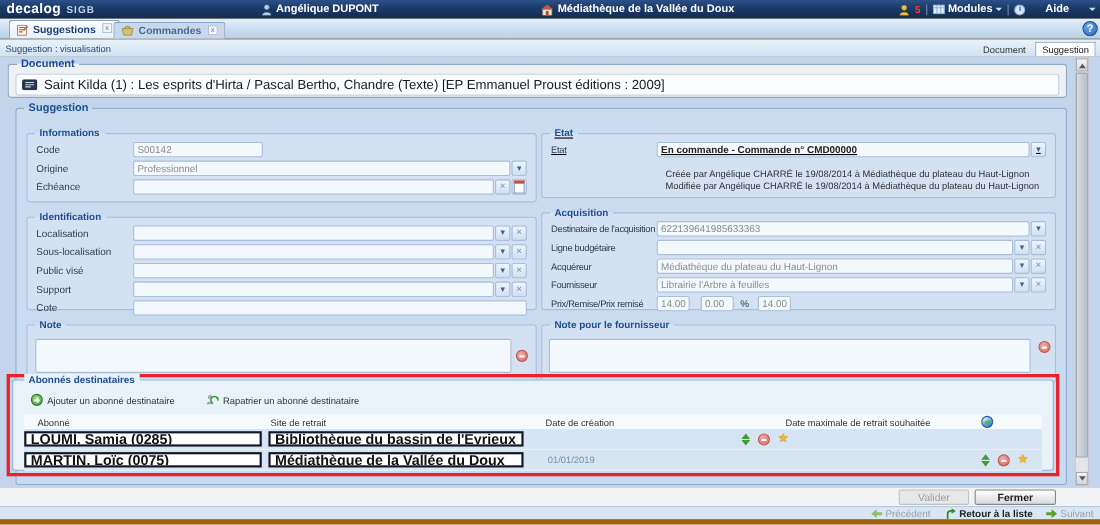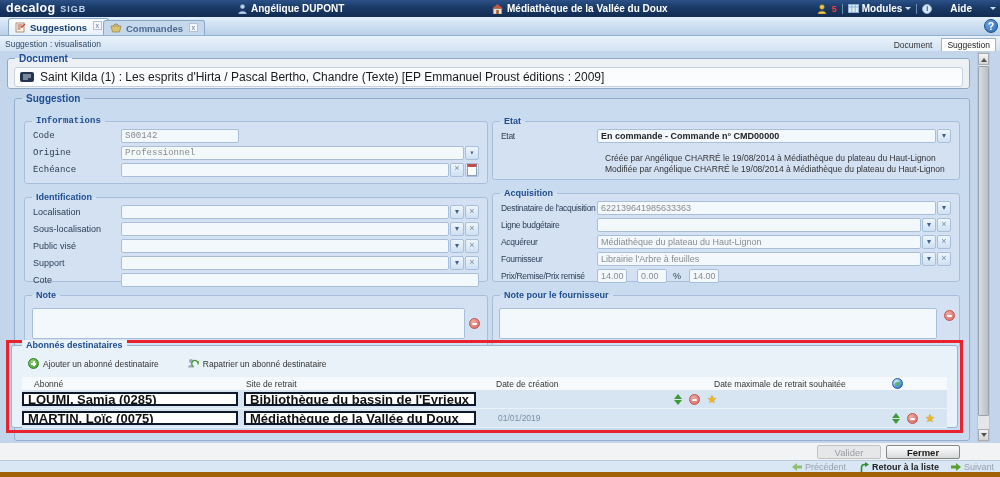--- a/index.html
+++ b/index.html
@@ -53,24 +53,24 @@
   legend.big { font-size:10px; }
 
   .doc-fs { left:7px; top:2px; width:963px; height:36px; background:#eef1f4; border-color:#8fa8c4; }
   .doc-inner { position:absolute; left:6px; right:6px; top:3px; height:20px; background:#fbfcfd;
     border:1px solid #c4d2e2; border-radius:3px; display:flex; align-items:center; gap:6px; padding:0 5px;
     font-size:12px; color:#1a1a1a; white-space:nowrap; overflow:hidden; }
 
   .sugg-fs { left:14px; top:42px; width:956px; height:348px; background:#c9dbef; border-color:#93b0d0; }
 
   .sub-fs { background:#d3e1f3; border-color:#a8bedb; }
-  .fs-info  { left:9px;  top:12px;  width:464px; height:68px;font-family:Liberation Mono, monospace; }
+  .fs-info  { left:9px;  top:12px;  width:464px; height:68px; }
   .fs-ident { left:9px;  top:88px;  width:464px; height:90px; }
   .fs-note  { left:9px;  top:186px; width:464px; height:58px; }
-  .fs-etat  { left:477px; top:12px;  width:468px; height:64px; }
+  .fs-etat  { left:477px; top:12px;  width:468px; height:64px;text-decoration:underline; }
   .fs-acq   { left:477px; top:84px;  width:468px; height:94px; }
   .fs-notef { left:477px; top:186px; width:468px; height:58px; }
 
   .row { display:flex; align-items:center; height:15px; margin:2px 8px 0 8px; }
   .lbl  { width:88px; flex:none; font-size:9px; color:#2c3e55; white-space:nowrap; overflow:hidden; }
   .lbl2 { width:96px; flex:none; font-size:8.5px; letter-spacing:-0.3px; color:#2c3e55; white-space:nowrap; overflow:hidden; }
   .ibox { height:14px; background:#f3f8fd; border:1px solid #a9bfd9; border-radius:2px;
     font-size:9px; color:#8b8b8b; padding:0 3px; display:flex; align-items:center;
     white-space:nowrap; overflow:hidden; }
   .flex1 { flex:1; min-width:0; }

